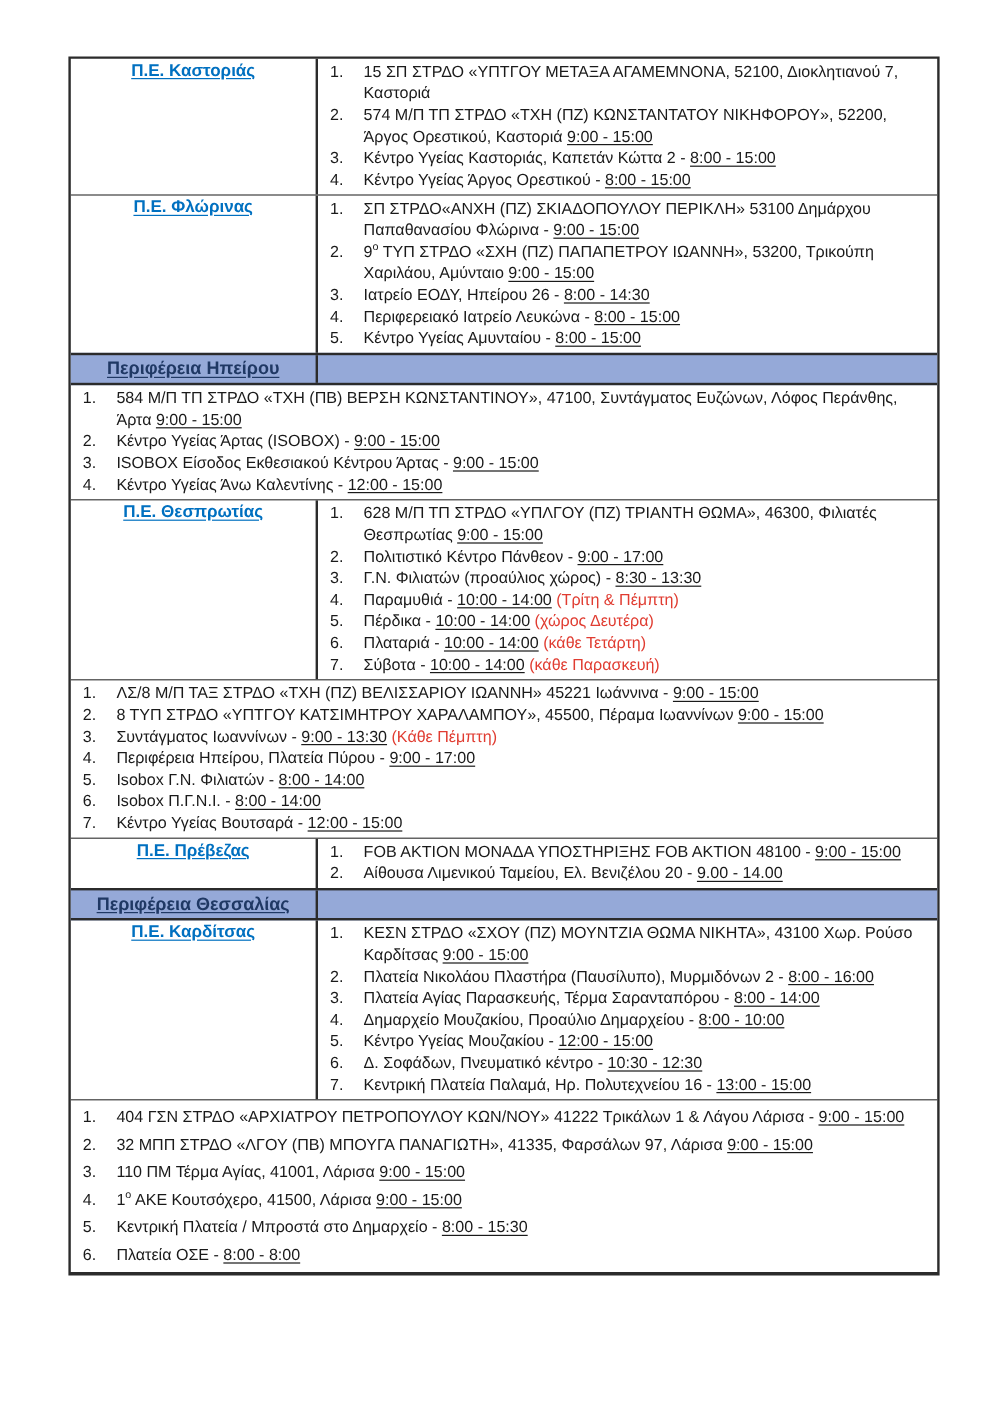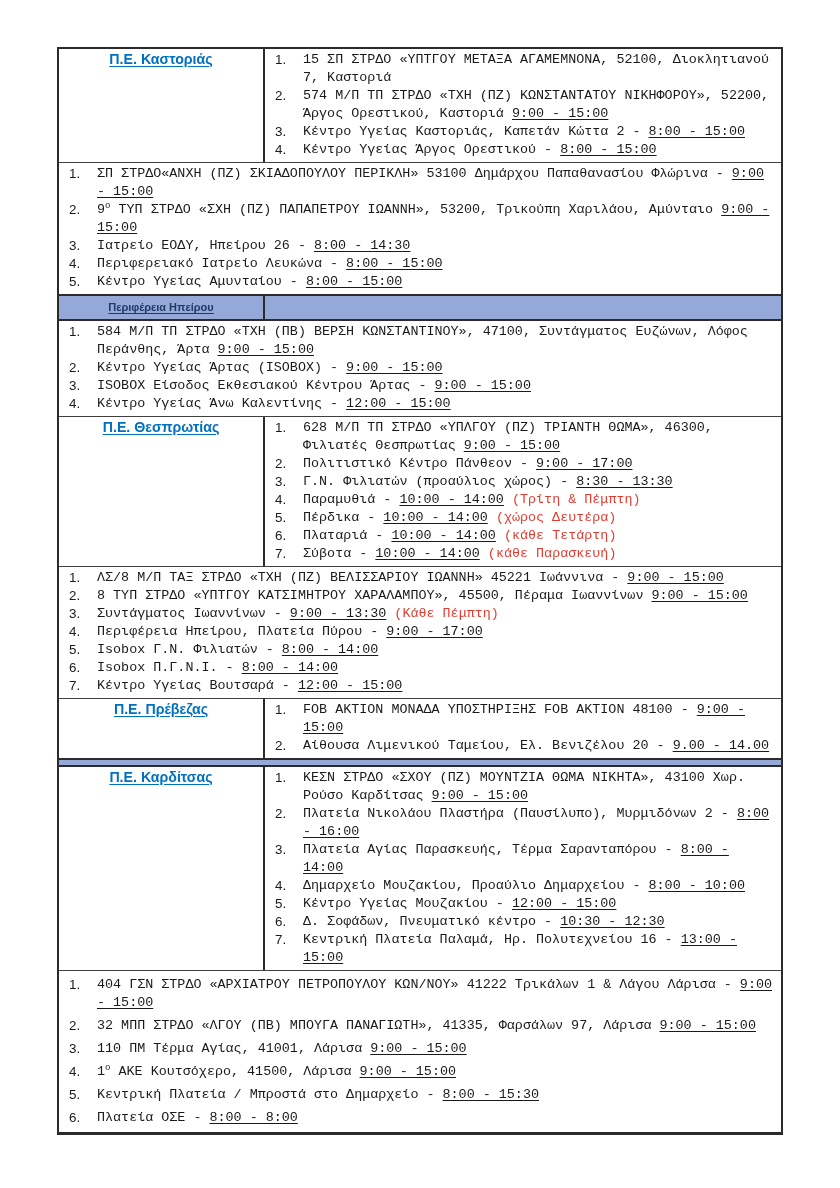--- a/index.html
+++ b/index.html
@@ -60,21 +60,21 @@
   .region-label {
     color: var(--region-link, #0070c0);
     font-weight: bold;
     font-size: 14.2px;
     text-decoration: underline;
     text-underline-offset: 2px;
   }
   .section-label {
     color: var(--section-text, #1f3864);
     font-weight: bold;
-    font-size: 11px;
+    font-size: 15px;
     text-decoration: underline;
     text-underline-offset: 2px;
     line-height: 19px;
   }
   .loc-list {
     margin: 0;
     padding: 0;
     list-style: none;
   }
   .loc-list li {
@@ -85,21 +85,20 @@
   .region-row:last-child .loc-list li {
     padding: 2.5px 0;
   }
   .num {
     flex: none;
     width: 28px;
   }
   .txt {
     flex: 1;
     min-width: 0;
-    font-family: Liberation Mono, monospace;
   }
   .time {
     text-decoration: underline;
     text-underline-offset: 2px;
   }
   .note {
     color: var(--note-red, #e03c31);
   }
   sup.ord {
     font-size: 9px;
@@ -130,20 +129,23 @@
               <span class="txt"><span>Κέντρο Υγείας Καστοριάς, Καπετάν Κώττα 2 - </span><span class="time">8:00 - 15:00</span></span>
             </li>
             <li>
               <span class="num">4.</span>
               <span class="txt"><span>Κέντρο Υγείας Άργος Ορεστικού - </span><span class="time">8:00 - 15:00</span></span>
             </li>
           </ol>
         </div>
       </div>
       <div class="trow region-row">
+        <div class="cell-left">
+          <span class="region-label">Π.Ε. Φλώρινας</span>
+        </div>
         <div class="cell-right">
           <ol class="loc-list">
             <li>
               <span class="num">1.</span>
               <span class="txt"><span>ΣΠ ΣΤΡΔΟ«ΑΝΧΗ (ΠΖ) ΣΚΙΑΔΟΠΟΥΛΟΥ ΠΕΡΙΚΛΗ» 53100 Δημάρχου Παπαθανασίου Φλώρινα - </span><span class="time">9:00 - 15:00</span></span>
             </li>
             <li>
               <span class="num">2.</span>
               <span class="txt"><span>9</span><sup class="ord">ο</sup><span> ΤΥΠ ΣΤΡΔΟ «ΣΧΗ (ΠΖ) ΠΑΠΑΠΕΤΡΟΥ ΙΩΑΝΝΗ», 53200, Τρικούπη Χαριλάου, Αμύνταιο </span><span class="time">9:00 - 15:00</span></span>
             </li>
@@ -272,20 +274,23 @@
               <span class="txt"><span>FOB AKTION ΜΟΝΑΔΑ ΥΠΟΣΤΗΡΙΞΗΣ FOB AKTION 48100 - </span><span class="time">9:00 - 15:00</span></span>
             </li>
             <li>
               <span class="num">2.</span>
               <span class="txt"><span>Αίθουσα Λιμενικού Ταμείου, Ελ. Βενιζέλου 20 - </span><span class="time">9.00 - 14.00</span></span>
             </li>
           </ol>
         </div>
       </div>
       <div class="trow section-row">
+        <div class="cell-left">
+          <span class="section-label">Περιφέρεια Θεσσαλίας</span>
+        </div>
         <div class="cell-right"></div>
       </div>
       <div class="trow region-row">
         <div class="cell-left">
           <span class="region-label">Π.Ε. Καρδίτσας</span>
         </div>
         <div class="cell-right">
           <ol class="loc-list">
             <li>
               <span class="num">1.</span>

